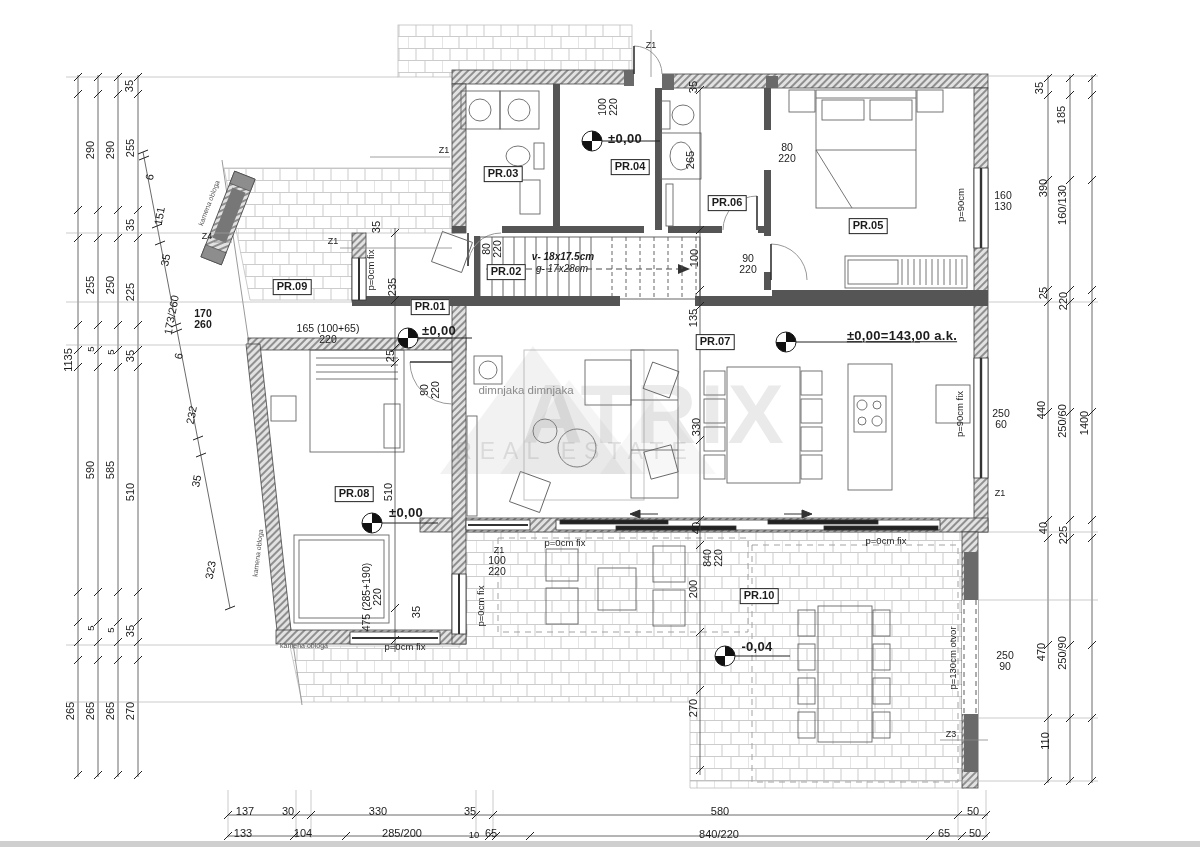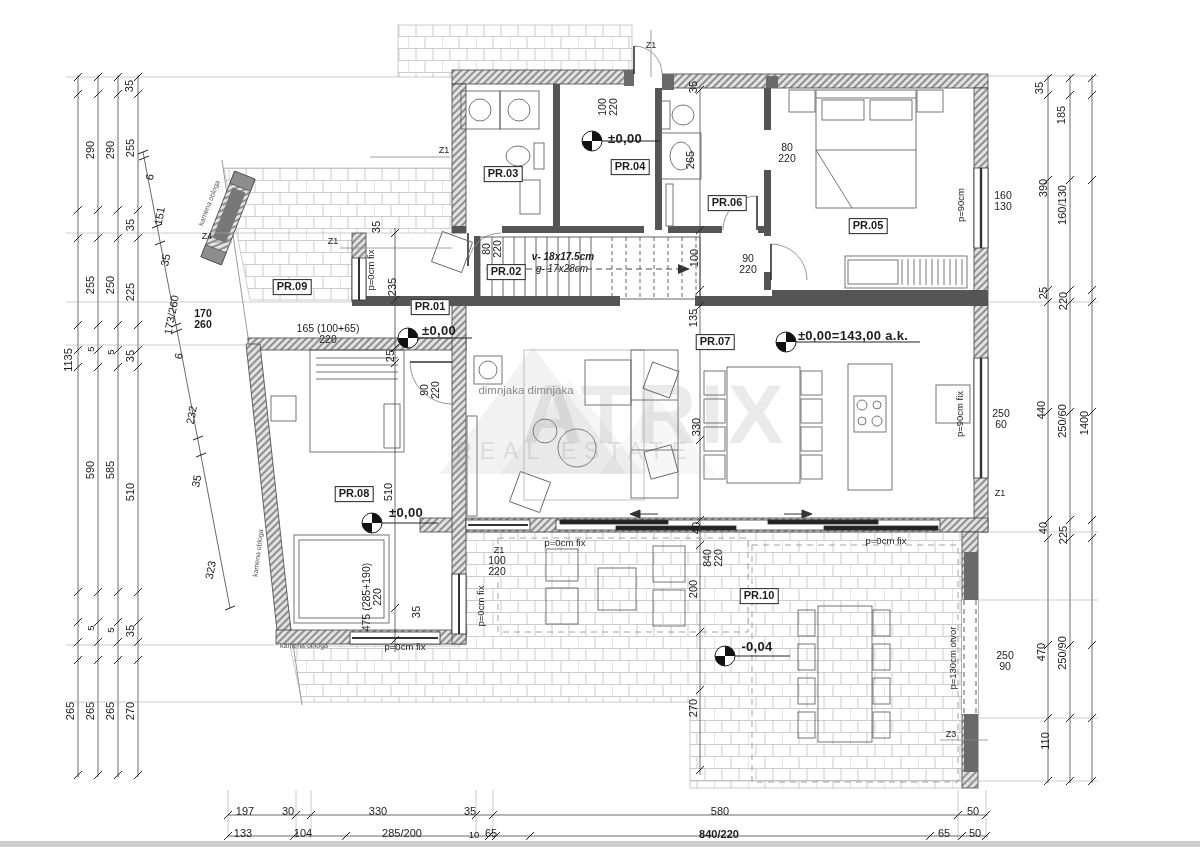--- a/index.html
+++ b/index.html
@@ -480,21 +480,21 @@
       <div class="lbl room" style="left: 604px; top: 167px; transform: translate(-50%, -50%) rotate(0deg); margin-left: 26px;">PR.04</div>
       <div class="lbl room" style="left: 868px; top: 226px; transform: translate(-50%, -50%) rotate(0deg);">PR.05</div>
       <div class="lbl room" style="left: 727px; top: 203px; transform: translate(-50%, -50%) rotate(0deg);">PR.06</div>
       <div class="lbl room" style="left: 715px; top: 342px; transform: translate(-50%, -50%) rotate(0deg);">PR.07</div>
       <div class="lbl room" style="left: 354px; top: 494px; transform: translate(-50%, -50%) rotate(0deg);">PR.08</div>
       <div class="lbl room" style="left: 292px; top: 287px; transform: translate(-50%, -50%) rotate(0deg);">PR.09</div>
       <div class="lbl room" style="left: 759px; top: 596px; transform: translate(-50%, -50%) rotate(0deg);">PR.10</div>
       <div class="lbl elev" style="left: 625px; top: 139px; transform: translate(-50%, -50%) rotate(0deg);">±0,00</div>
       <div class="lbl elev" style="left: 439px; top: 331px; transform: translate(-50%, -50%) rotate(0deg);">±0,00</div>
       <div class="lbl elev" style="left: 406px; top: 513px; transform: translate(-50%, -50%) rotate(0deg);">±0,00</div>
-      <div class="lbl elev" style="left: 853px; top: 336px; transform: translate(-50%, -50%) rotate(0deg);">±0,00=143,00  a.k.</div>
+      <div class="lbl elev" style="left: 902px; top: 336px; transform: translate(-50%, -50%) rotate(0deg); text-decoration: underline;">±0,00=143,00  a.k.</div>
       <div class="lbl elev" style="left: 757px; top: 647px; transform: translate(-50%, -50%) rotate(0deg);">-0,04</div>
       <div class="lbl stair" style="left: 563px; top: 257px; transform: translate(-50%, -50%) rotate(0deg); font-weight: bold;">v- 18x17.5cm</div>
       <div class="lbl stair" style="left: 562px; top: 269px; transform: translate(-50%, -50%) rotate(0deg);">g- 17x28cm</div>
       <div class="lbl note" style="left: 526px; top: 391px; transform: translate(-50%, -50%) rotate(0deg);">dimnjaka dimnjaka</div>
       <div class="lbl tiny" style="left: 209px; top: 203px; transform: translate(-50%, -50%) rotate(-69deg);">kamena obloga</div>
       <div class="lbl tiny" style="left: 258px; top: 553px; transform: translate(-50%, -50%) rotate(-83deg);">kamena obloga</div>
       <div class="lbl tiny" style="left: 304px; top: 646px; transform: translate(-50%, -50%) rotate(0deg);">kamena obloga</div>
       <div class="lbl dims" style="left: 371px; top: 270px; transform: translate(-50%, -50%) rotate(-90deg);">p=0cm fix</div>
       <div class="lbl dims" style="left: 481px; top: 606px; transform: translate(-50%, -50%) rotate(-90deg);">p=0cm fix</div>
       <div class="lbl dims" style="left: 565px; top: 543px; transform: translate(-50%, -50%) rotate(0deg);">p=0cm fix</div>
@@ -586,31 +586,31 @@
       <div class="lbl dim" style="left: 1044px; top: 293px; transform: translate(-50%, -50%) rotate(-90deg);">25</div>
       <div class="lbl dim" style="left: 1064px; top: 301px; transform: translate(-50%, -50%) rotate(-90deg);">220</div>
       <div class="lbl dim" style="left: 1042px; top: 410px; transform: translate(-50%, -50%) rotate(-90deg);">440</div>
       <div class="lbl dim" style="left: 1063px; top: 421px; transform: translate(-50%, -50%) rotate(-90deg);">250/60</div>
       <div class="lbl dim" style="left: 1044px; top: 528px; transform: translate(-50%, -50%) rotate(-90deg);">40</div>
       <div class="lbl dim" style="left: 1064px; top: 535px; transform: translate(-50%, -50%) rotate(-90deg);">225</div>
       <div class="lbl dim" style="left: 1042px; top: 652px; transform: translate(-50%, -50%) rotate(-90deg);">470</div>
       <div class="lbl dim" style="left: 1063px; top: 653px; transform: translate(-50%, -50%) rotate(-90deg);">250/90</div>
       <div class="lbl dim" style="left: 1046px; top: 741px; transform: translate(-50%, -50%) rotate(-90deg);">110</div>
       <div class="lbl dim" style="left: 1085px; top: 423px; transform: translate(-50%, -50%) rotate(-90deg);">1400</div>
-      <div class="lbl dim" style="left: 245px; top: 812px; transform: translate(-50%, -50%) rotate(0deg);">197</div>
+      <div class="lbl dim" style="left: 245px; top: 812px; transform: translate(-50%, -50%) rotate(0deg);">137</div>
       <div class="lbl dim" style="left: 288px; top: 812px; transform: translate(-50%, -50%) rotate(0deg);">30</div>
       <div class="lbl dim" style="left: 378px; top: 812px; transform: translate(-50%, -50%) rotate(0deg);">330</div>
       <div class="lbl dim" style="left: 470px; top: 812px; transform: translate(-50%, -50%) rotate(0deg);">35</div>
       <div class="lbl dim" style="left: 720px; top: 812px; transform: translate(-50%, -50%) rotate(0deg);">580</div>
       <div class="lbl dim" style="left: 973px; top: 812px; transform: translate(-50%, -50%) rotate(0deg);">50</div>
       <div class="lbl dim" style="left: 243px; top: 834px; transform: translate(-50%, -50%) rotate(0deg);">133</div>
       <div class="lbl dim" style="left: 303px; top: 834px; transform: translate(-50%, -50%) rotate(0deg);">104</div>
       <div class="lbl dim" style="left: 402px; top: 834px; transform: translate(-50%, -50%) rotate(0deg);">285/200</div>
       <div class="lbl dims" style="left: 474px; top: 835px; transform: translate(-50%, -50%) rotate(0deg);">10</div>
       <div class="lbl dim" style="left: 491px; top: 834px; transform: translate(-50%, -50%) rotate(0deg);">65</div>
-      <div class="lbl dim" style="left: 719px; top: 835px; transform: translate(-50%, -50%) rotate(0deg); font-weight: bold;">840/220</div>
+      <div class="lbl dim" style="left: 719px; top: 835px; transform: translate(-50%, -50%) rotate(0deg);">840/220</div>
       <div class="lbl dim" style="left: 944px; top: 834px; transform: translate(-50%, -50%) rotate(0deg);">65</div>
       <div class="lbl dim" style="left: 975px; top: 834px; transform: translate(-50%, -50%) rotate(0deg);">50</div>
       <div class="lbl wm2" style="left: 575px; top: 452px; transform: translate(-50%, -50%) rotate(0deg);">REAL ESTATE</div>
       <div class="lbl wm1" style="left: 655px; top: 415px; transform: translate(-50%, -50%) rotate(0deg);">ATRIX</div>
     </div>
 <div class="bottombar"></div>
 </div>
 
 </body></html>

